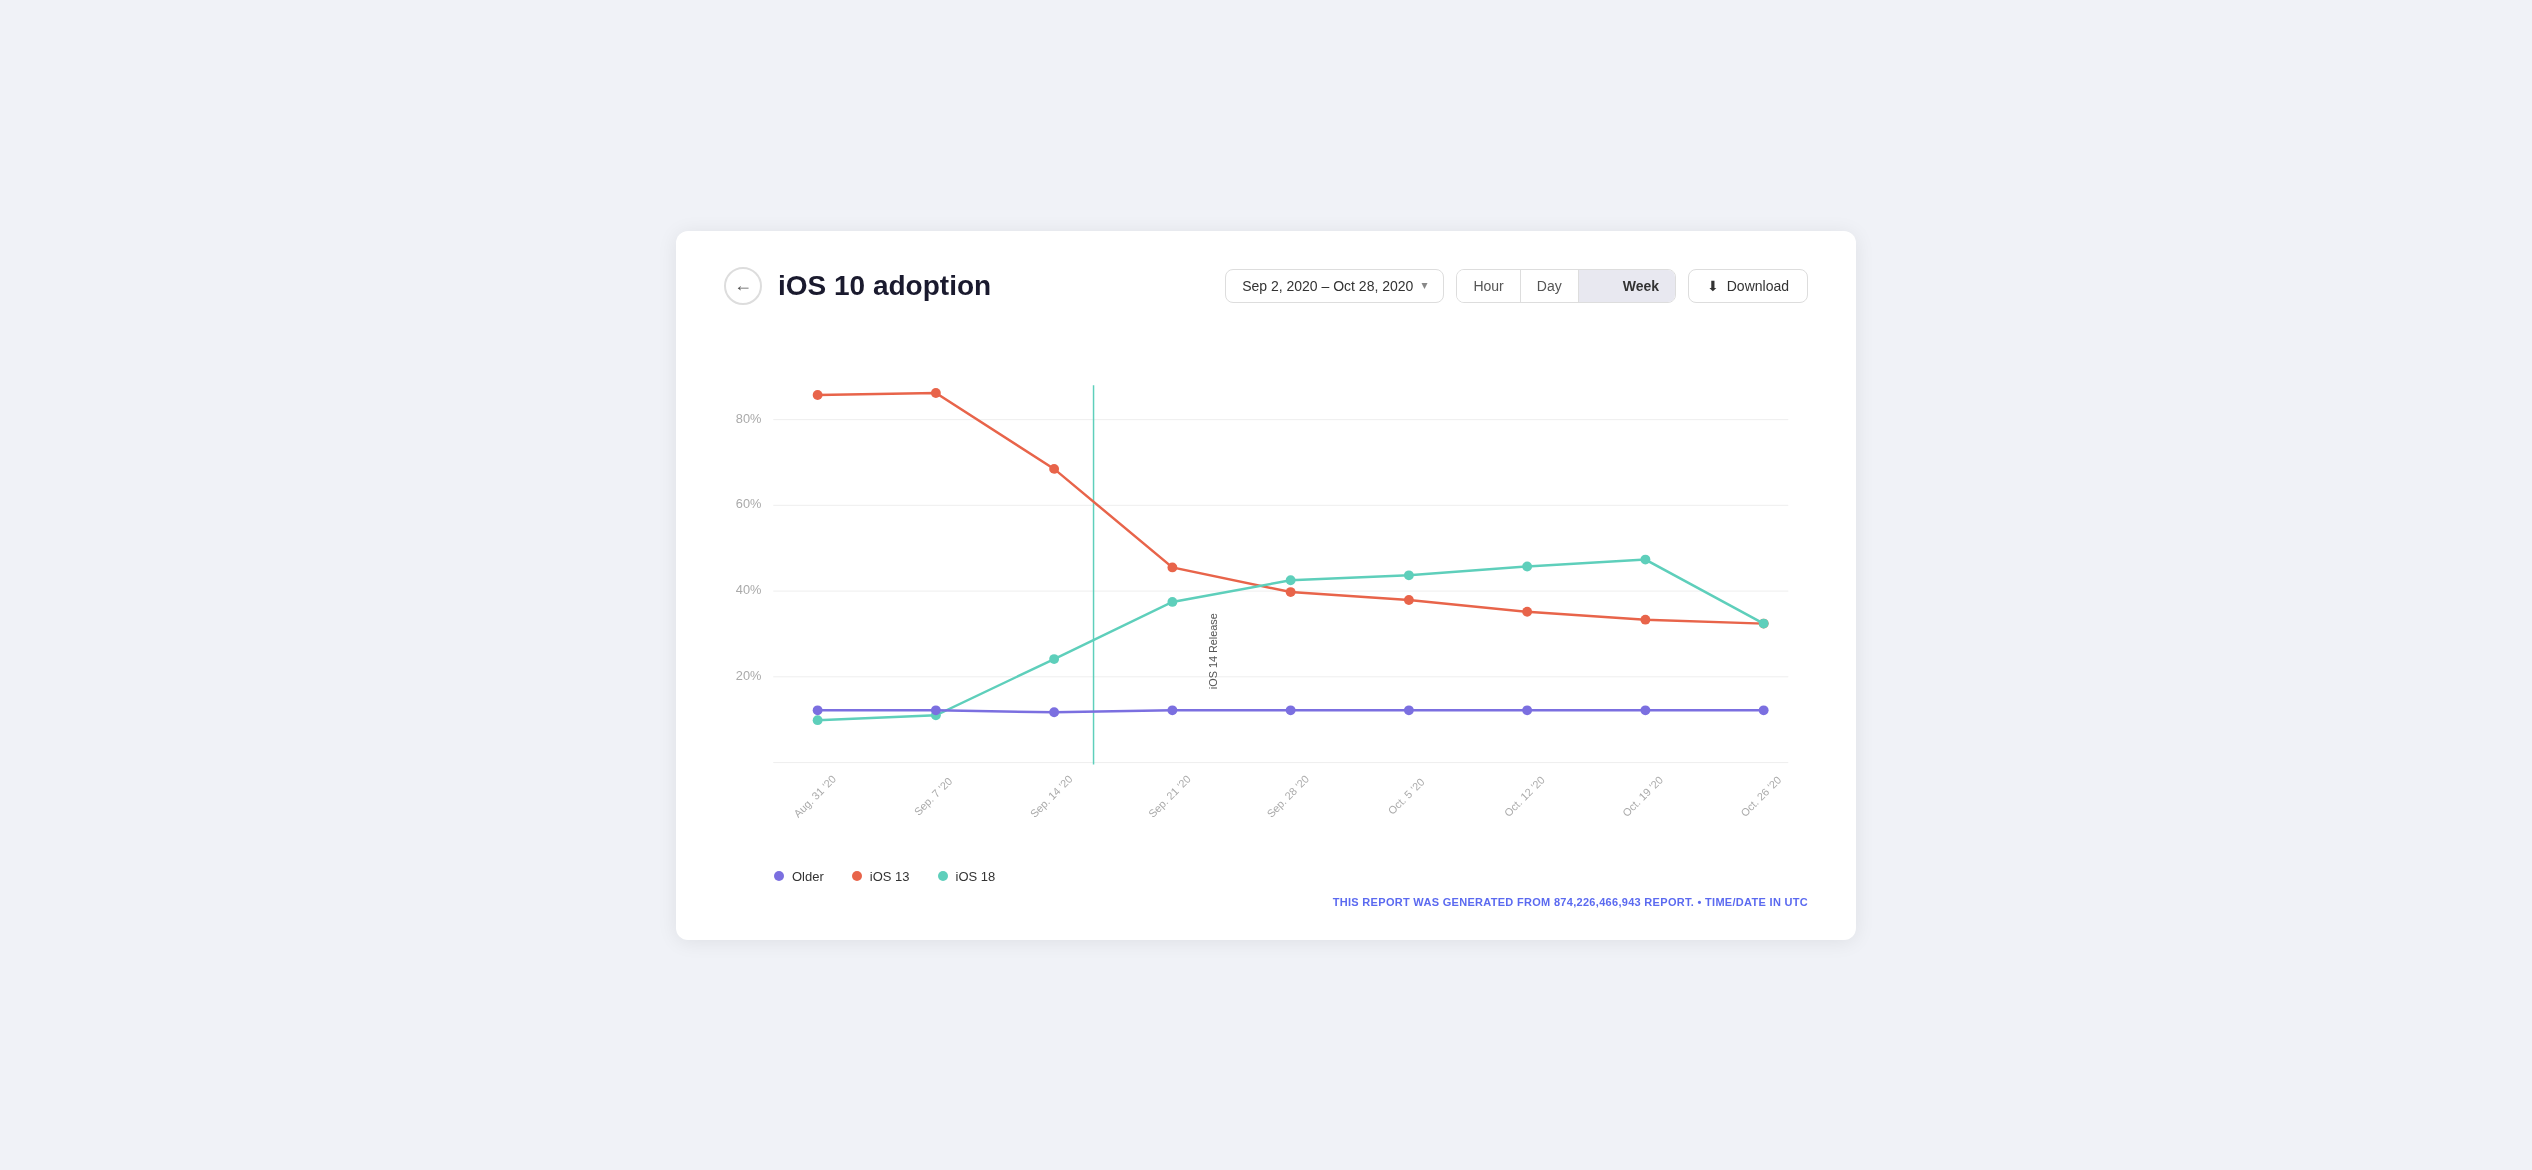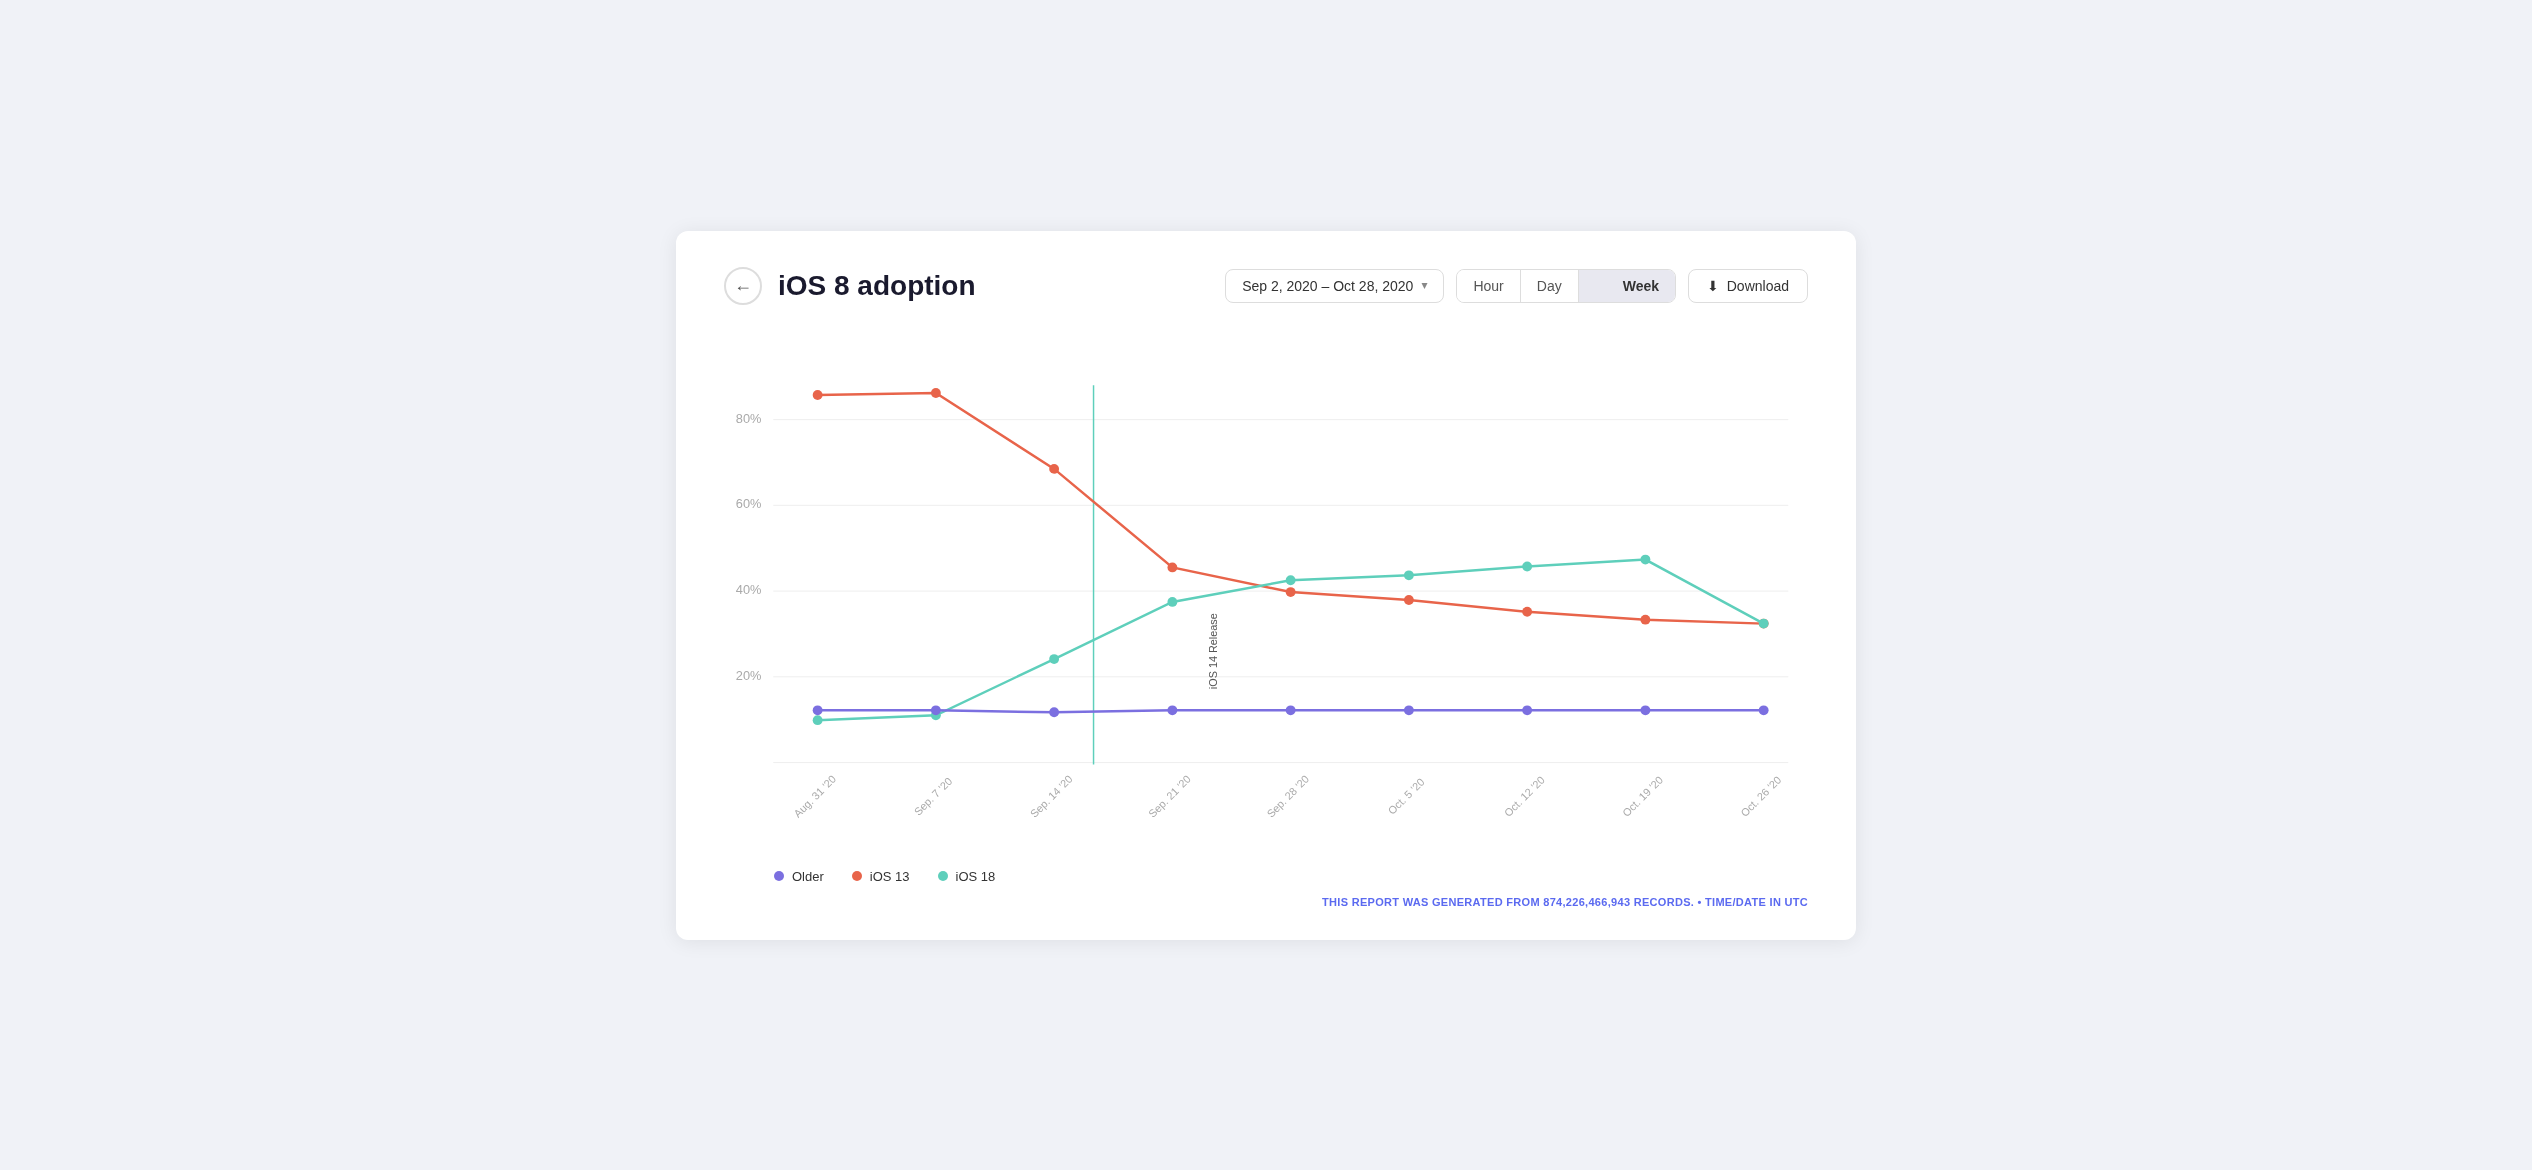--- a/index.html
+++ b/index.html
@@ -158,21 +158,21 @@
   </style>
 </head>
 <body>
 
 <div class="card">
   <div class="header">
     <div class="header-left">
       <button class="back-btn">
         <span>←</span>
       </button>
-      <h1 class="page-title">iOS 8 adoption</h1>
+      <h1 class="page-title">iOS 10 adoption</h1>
     </div>
     <div class="header-right">
       <button class="date-range-btn">
         <span>Sep 2, 2020 – Oct 28, 2020</span>
         <span class="chevron">▾</span>
       </button>
       <div class="time-toggle">
         <button class="time-toggle-btn">Hour</button>
         <button class="time-toggle-btn">Day</button>
         <button class="time-toggle-btn active">Week</button>
@@ -255,15 +255,15 @@
       <div class="legend-dot" style="background:#e8644a;"></div>
       <span>iOS 13</span>
     </div>
     <div class="legend-item">
       <div class="legend-dot" style="background:#5ecfbb;"></div>
       <span>iOS 18</span>
     </div>
   </div>
 
   <div class="footer-note">
-    <span>THIS REPORT WAS GENERATED FROM </span><span style="color: rgb(91, 106, 240); font-weight: 600;">874,226,466,943</span><span> RECORDS. • TIME/DATE IN UTC</span>
+    <span>THIS REPORT WAS GENERATED FROM </span><span style="color: rgb(91, 106, 240); font-weight: 600;">874,226,466,943</span><span> REPORT. • TIME/DATE IN UTC</span>
   </div>
 </div>
 
 </body></html>

